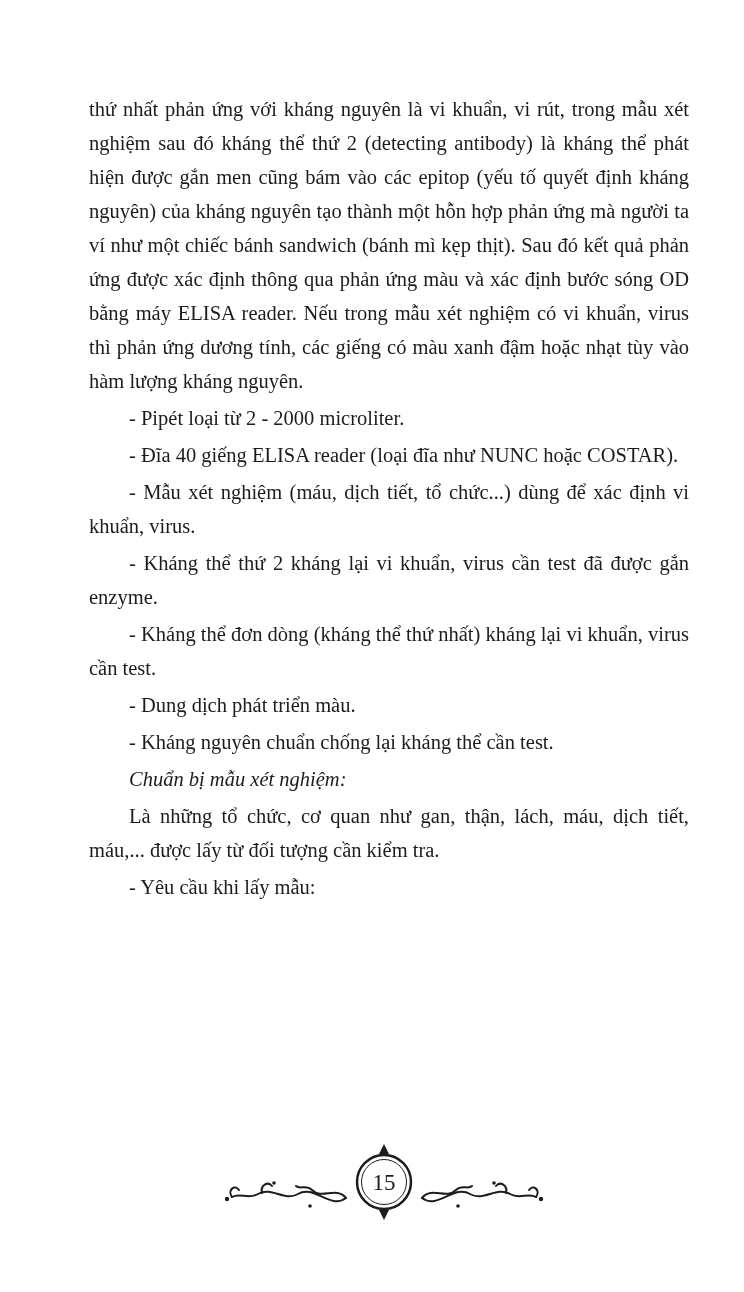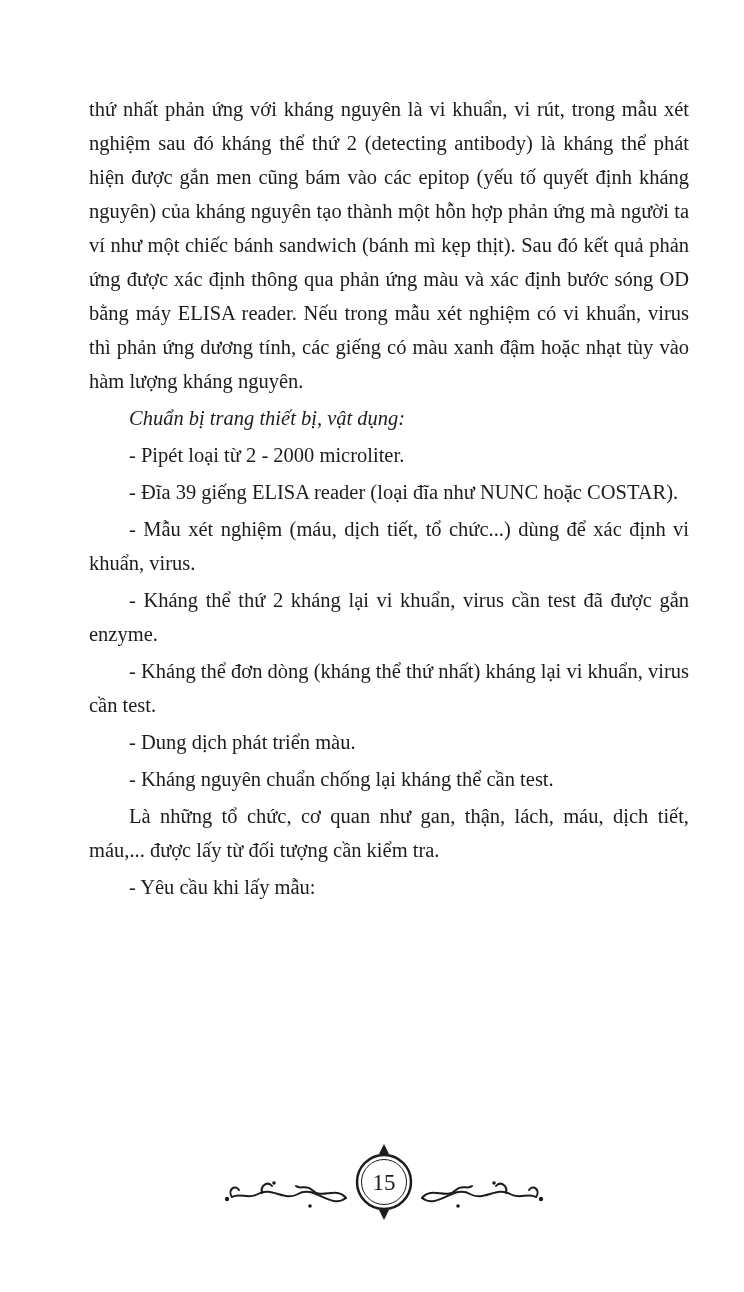--- a/index.html
+++ b/index.html
@@ -57,30 +57,30 @@
     font-family: "Liberation Serif", "DejaVu Serif", serif;
   }
 </style>
 </head>
 <body>
 
 <div class="content">
   <p class="para">thứ nhất phản ứng với kháng nguyên là vi khuẩn, vi rút, trong mẫu xét nghiệm sau đó kháng thể thứ 2 (detecting antibody) là kháng thể phát hiện được gắn men cũng bám vào các epitop (yếu tố quyết định kháng nguyên) của kháng nguyên tạo thành một hỗn hợp phản ứng mà người ta ví như một chiếc bánh sandwich (bánh mì kẹp thịt). Sau đó kết quả phản ứng được xác định thông qua phản ứng màu và xác định bước sóng OD bằng máy ELISA reader. Nếu trong mẫu xét nghiệm có vi khuẩn, virus thì phản ứng dương tính, các giếng có màu xanh đậm hoặc nhạt tùy vào hàm lượng kháng nguyên.</p>
 
 
-  <p class="subheading">Chuẩn bị trang thiết bị, vật dụng:</p>
 
   <p class="item">- Pipét loại từ 2 - 2000 microliter.</p>
-  <p class="item">- Đĩa 39 giếng ELISA reader (loại đĩa như NUNC hoặc COSTAR).</p>
+  <p class="item">- Đĩa 40 giếng ELISA reader (loại đĩa như NUNC hoặc COSTAR).</p>
   <p class="item">- Mẫu xét nghiệm (máu, dịch tiết, tổ chức...) dùng để xác định vi khuẩn, virus.</p>
   <p class="item">- Kháng thể thứ 2 kháng lại vi khuẩn, virus cần test đã được gắn enzyme.</p>
   <p class="item">- Kháng thể đơn dòng (kháng thể thứ nhất) kháng lại vi khuẩn, virus cần test.</p>
   <p class="item">- Dung dịch phát triển màu.</p>
   <p class="item">- Kháng nguyên chuẩn chống lại kháng thể cần test.</p>
 
+  <p class="subheading">Chuẩn bị mẫu xét nghiệm:</p>
 
   <p class="item">Là những tổ chức, cơ quan như gan, thận, lách, máu, dịch tiết, máu,... được lấy từ đối tượng cần kiểm tra.</p>
 
   <p class="item">- Yêu cầu khi lấy mẫu:</p>
 </div>
 
 <div class="footer">
   <svg width="340" height="92" viewBox="0 0 340 92" aria-hidden="true">
     <g stroke="#1c1c1c" fill="none" stroke-width="2" stroke-linecap="round">
       <g id="flourish">

